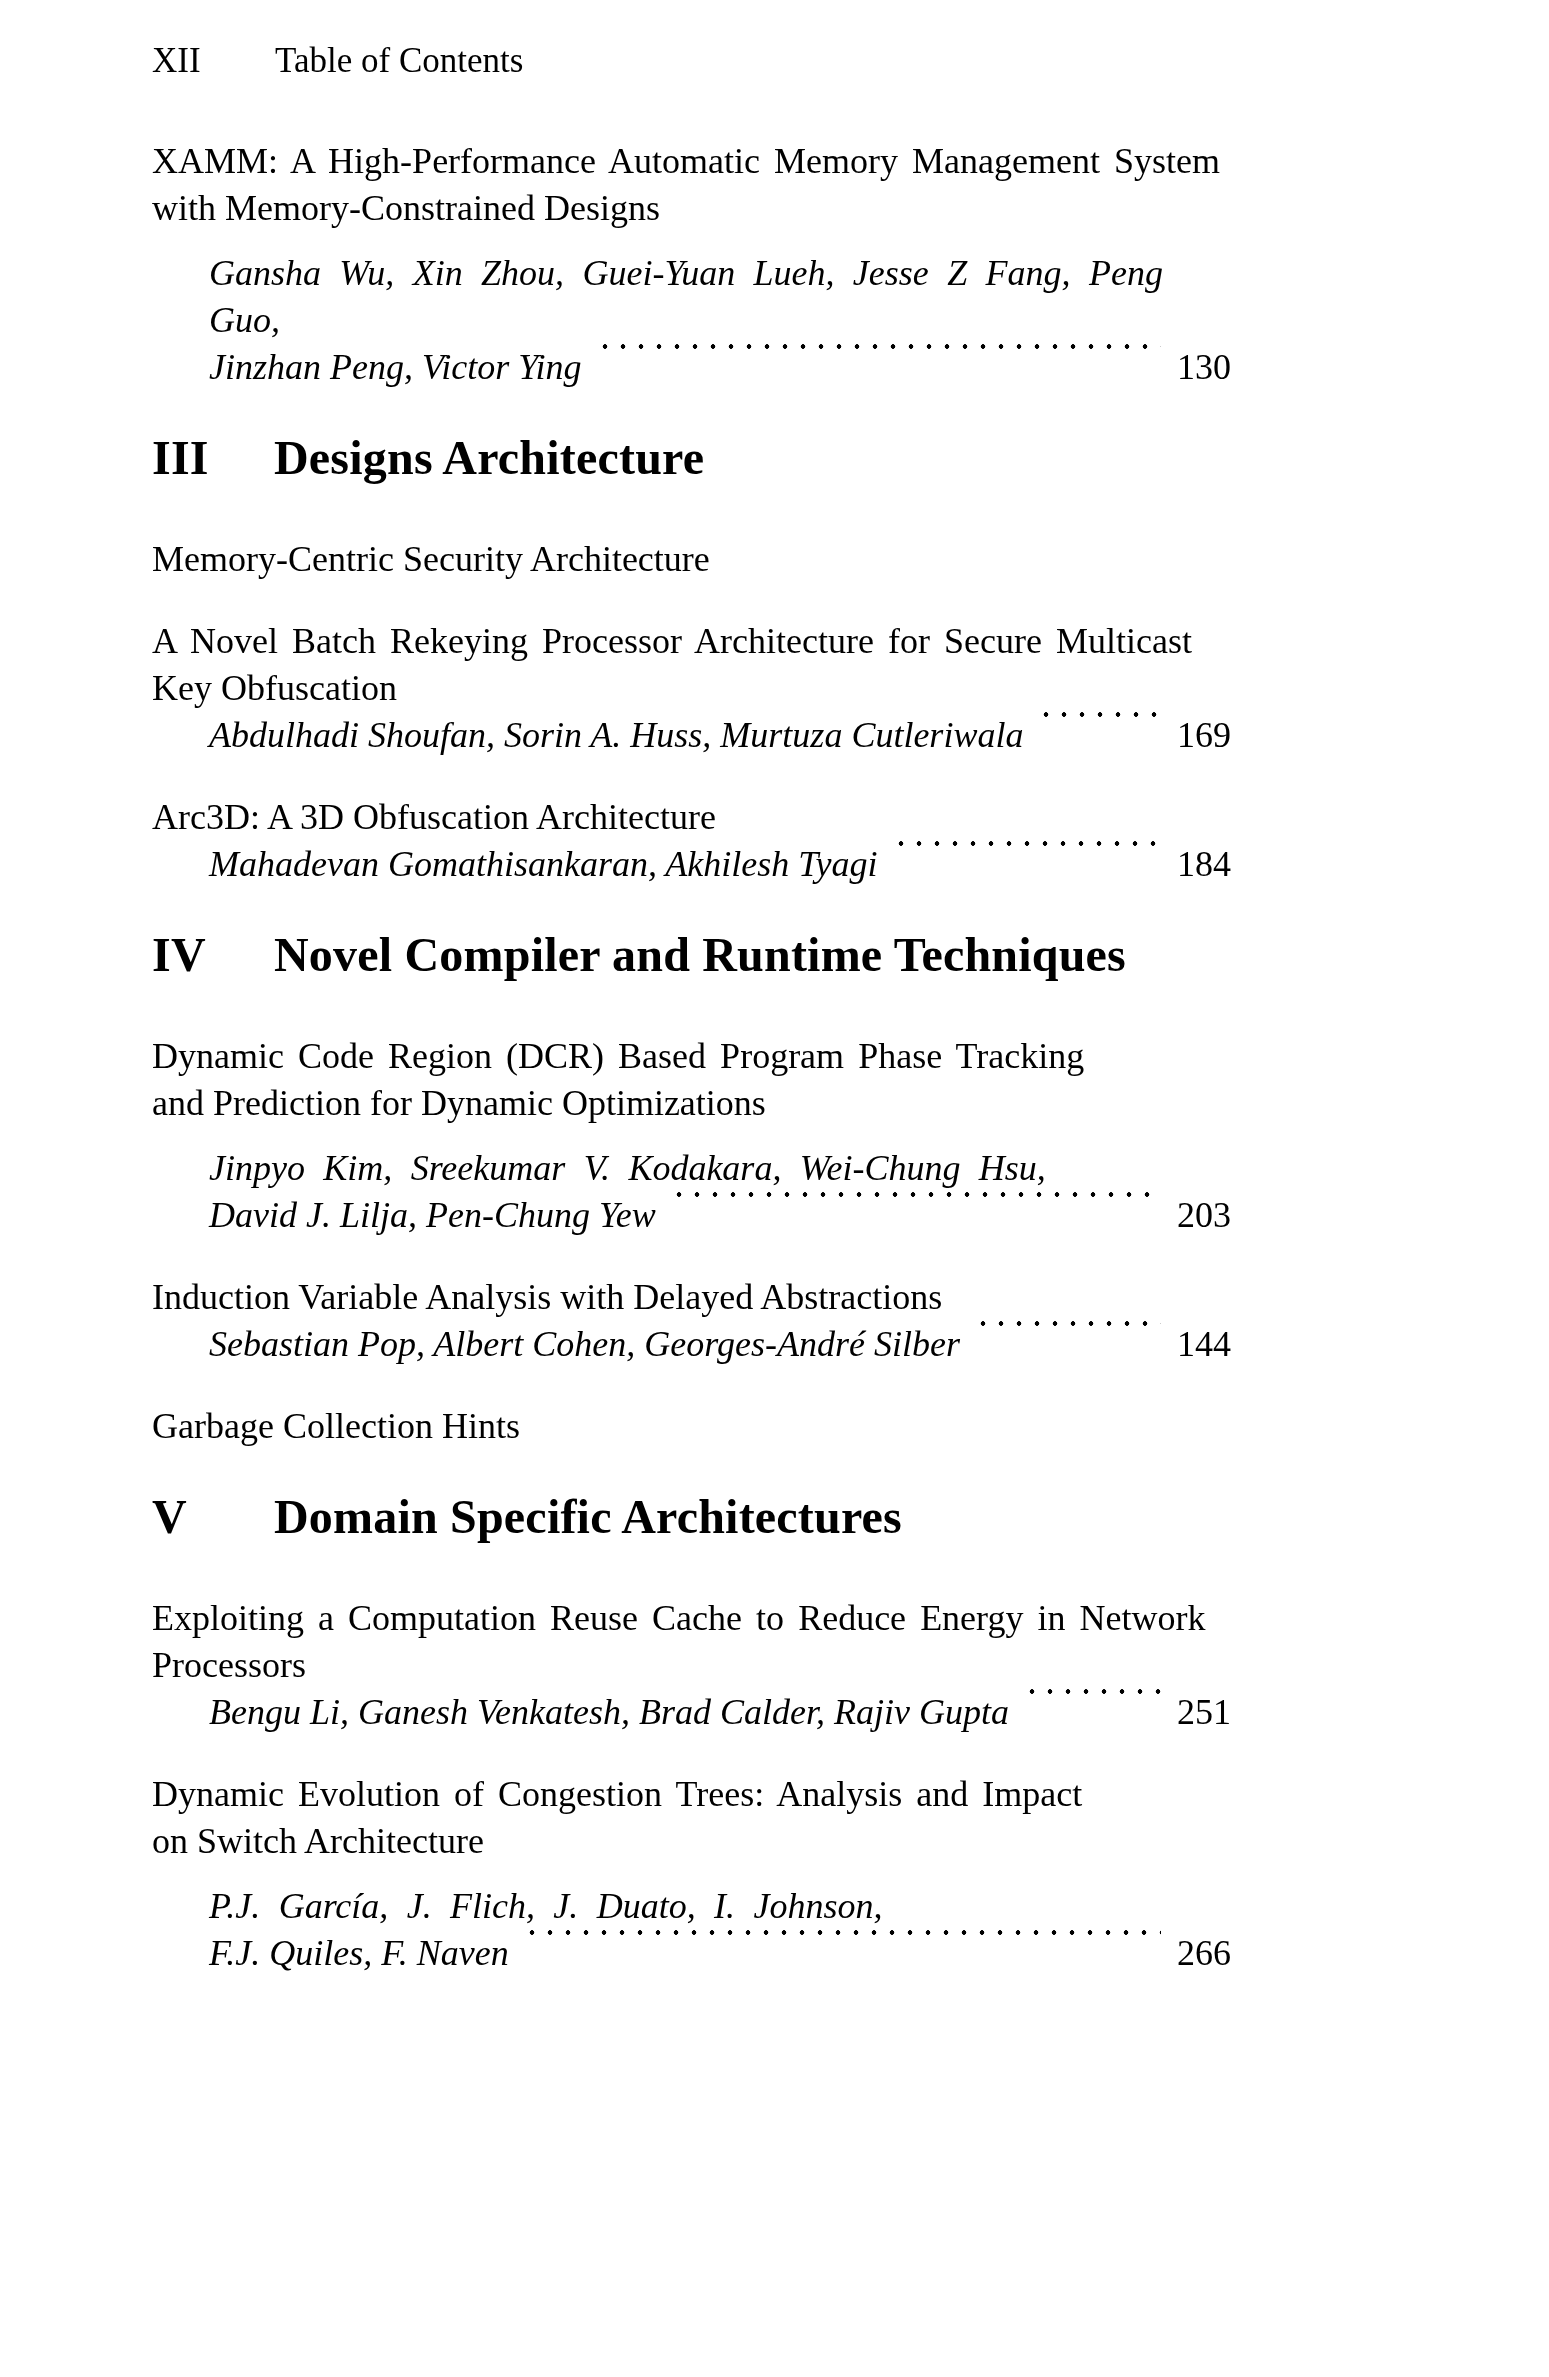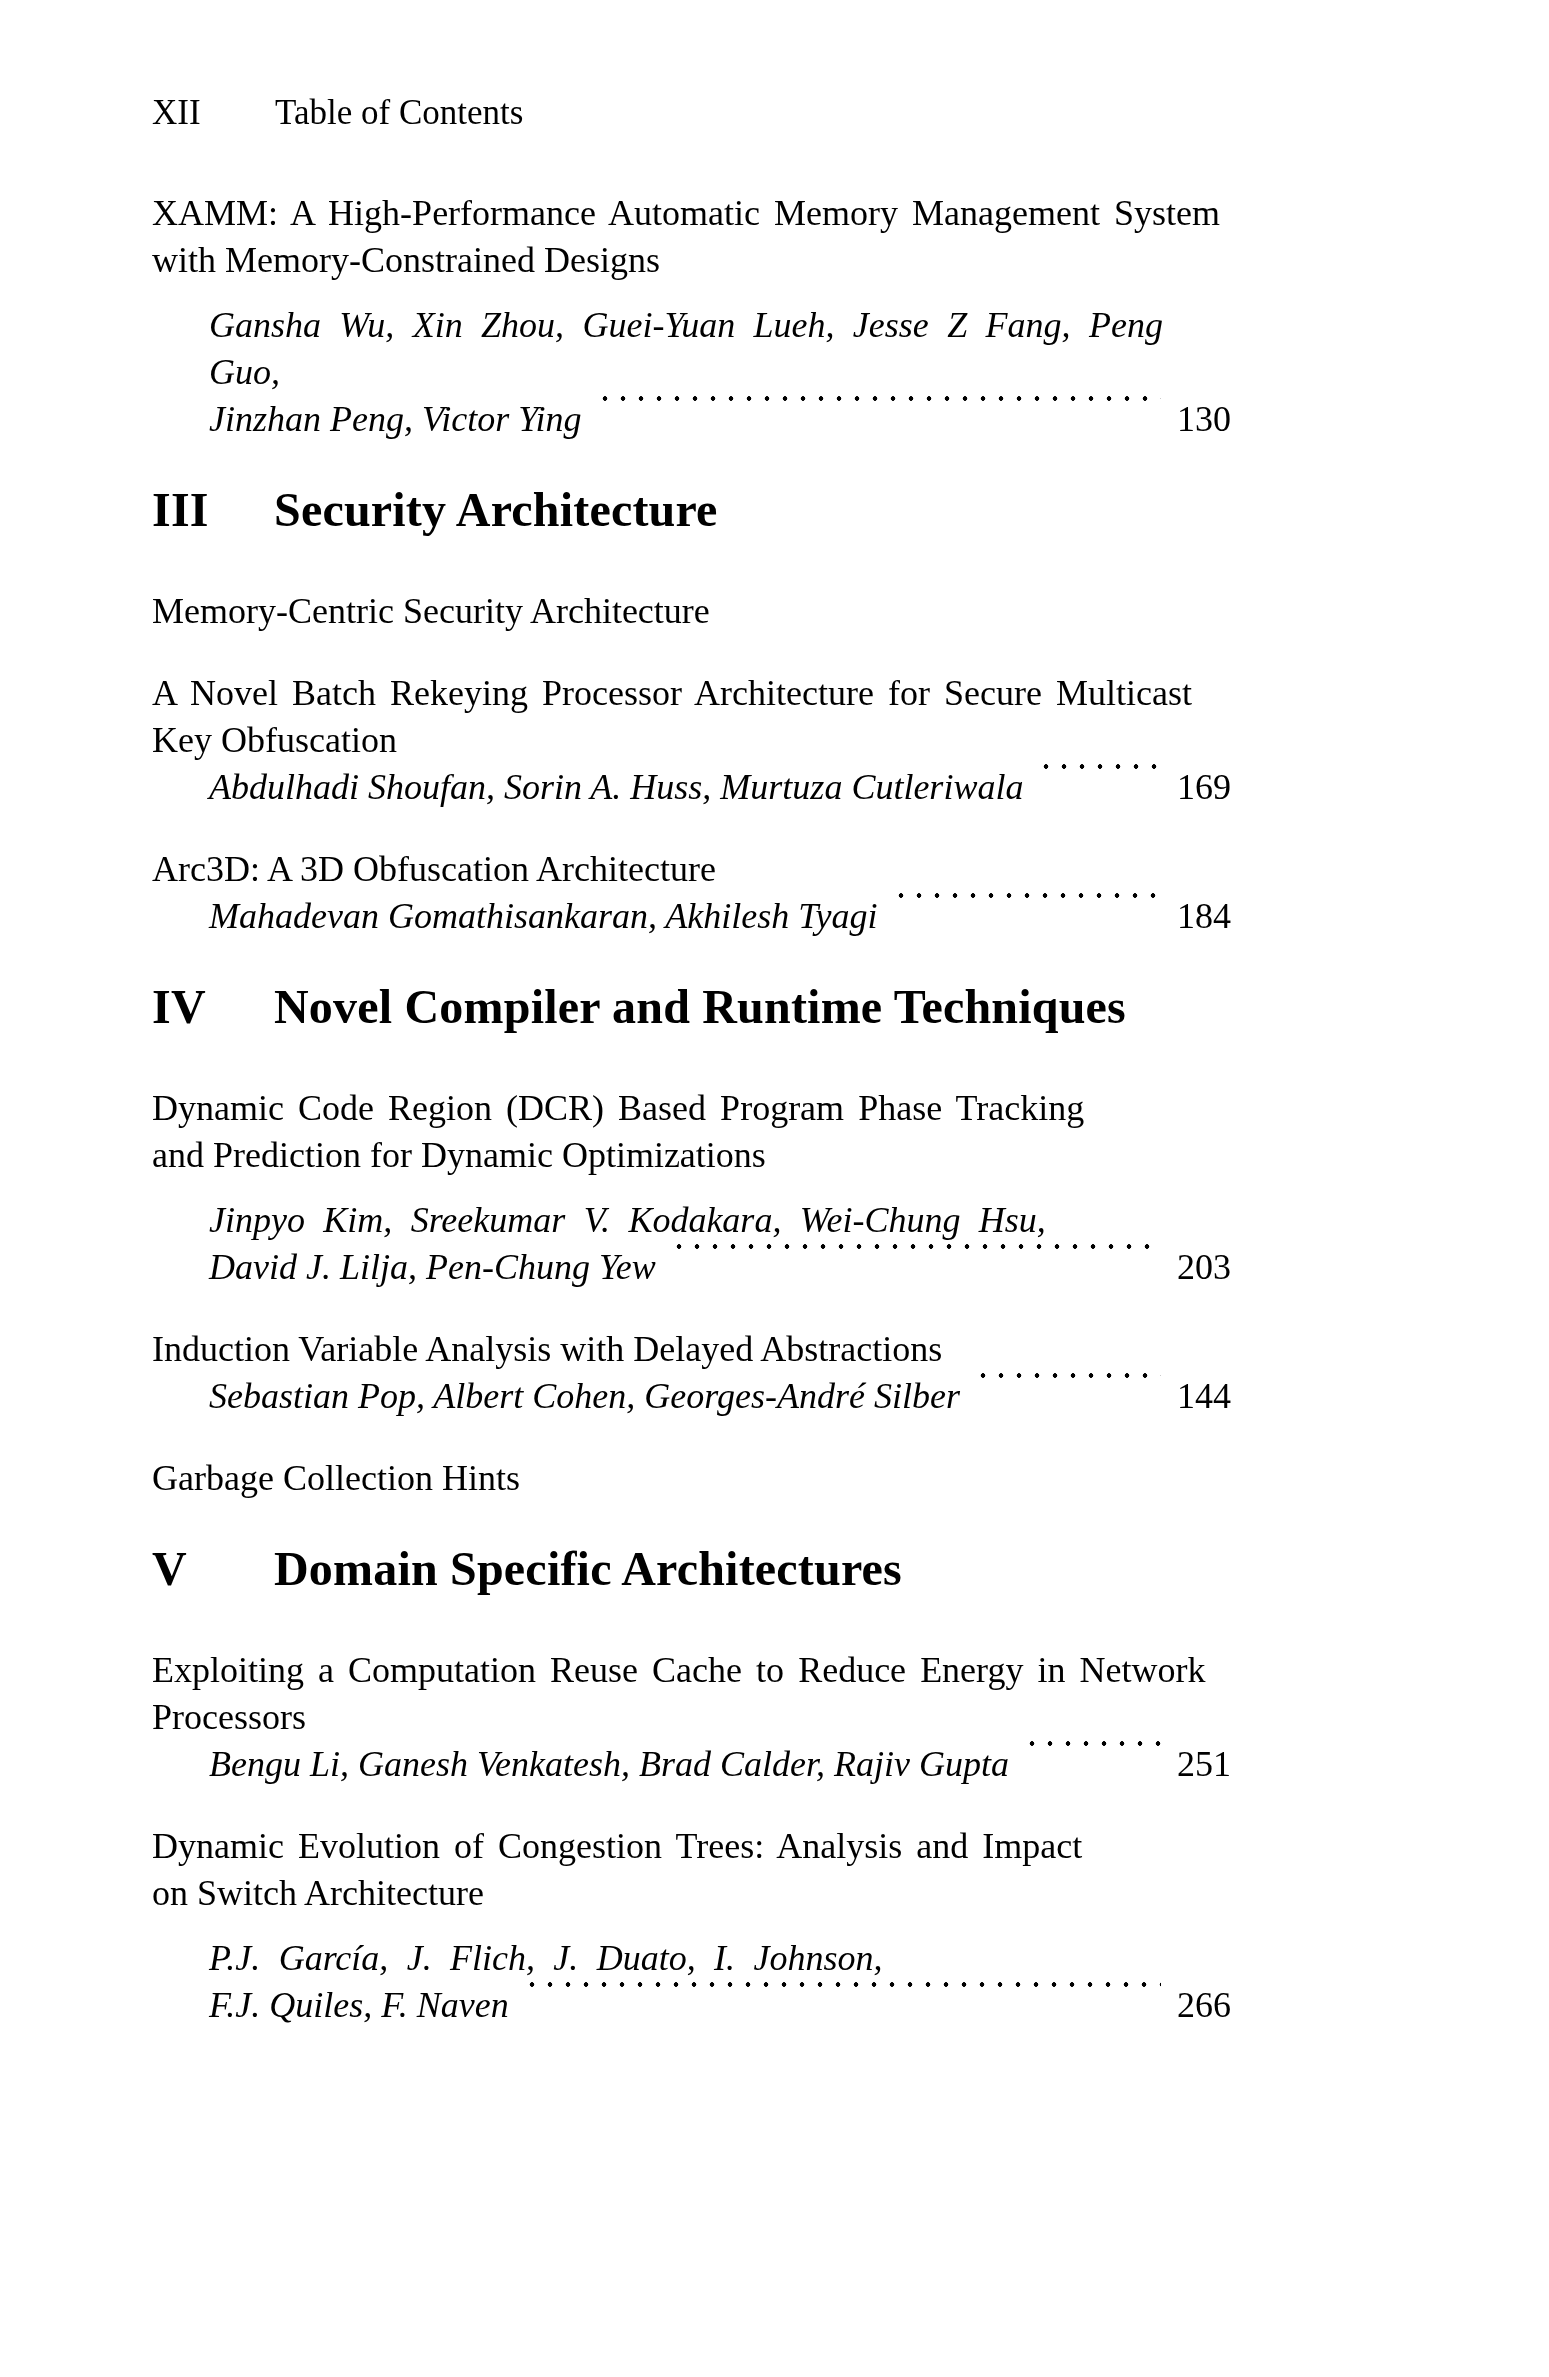--- a/index.html
+++ b/index.html
@@ -10,21 +10,21 @@
   body {
     width: 1549px;
     min-height: 2377px;
     color: #000000;
     font-family: "Liberation Serif", "DejaVu Serif", serif;
     -webkit-font-smoothing: antialiased;
   }
   .page {
     box-sizing: border-box;
     width: 1380px;
-    padding: 90px 149px 104px 152px;
+    padding: 38px 149px 104px 152px;
   }
 
   
   .running-head {
     display: flex;
     align-items: baseline;
     font-size: 35px;
     line-height: 45px;
     margin-bottom: 55px;
   }
@@ -114,21 +114,21 @@
           <div class="a-line">Gansha Wu, Xin Zhou, Guei-Yuan Lueh, Jesse Z Fang, Peng Guo,</div>
           <div class="a-line a-last">
             <span class="a-text">Jinzhan Peng, Victor Ying</span>
             <span class="leader"></span>
             <span class="pagenum">130</span>
           </div>
         </div>
       </div>
       <div class="section-heading">
         <span class="sec-num">III</span>
-        <span class="sec-title">Security Architecture</span>
+        <span class="sec-title">Designs Architecture</span>
       </div>
       <div class="toc-entry">
         <div class="entry-title">
           <div class="t-line">Memory-Centric Security Architecture</div>
         </div>
       </div>
       <div class="toc-entry">
         <div class="entry-title">
           <div class="t-line">A Novel Batch Rekeying Processor Architecture for Secure Multicast</div>
           <div class="t-line">Key Obfuscation</div>

